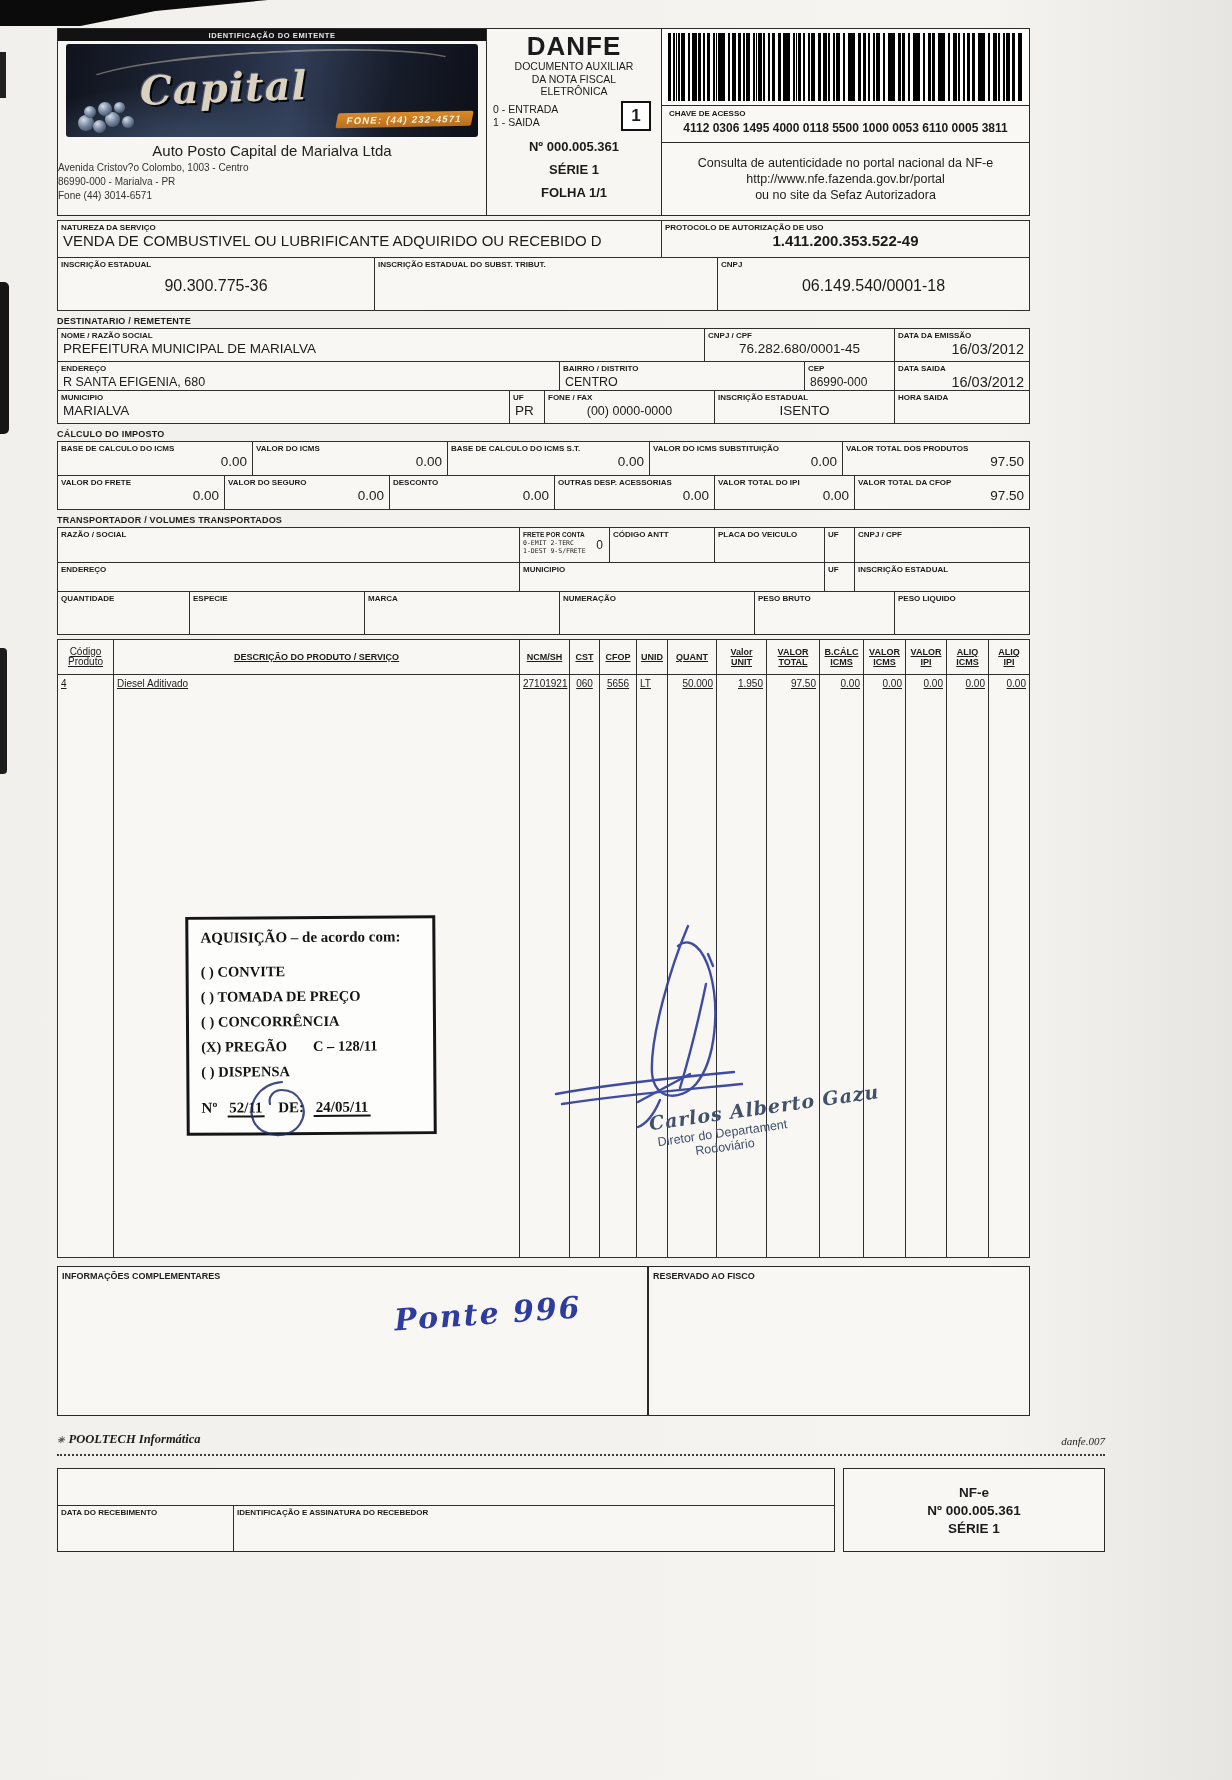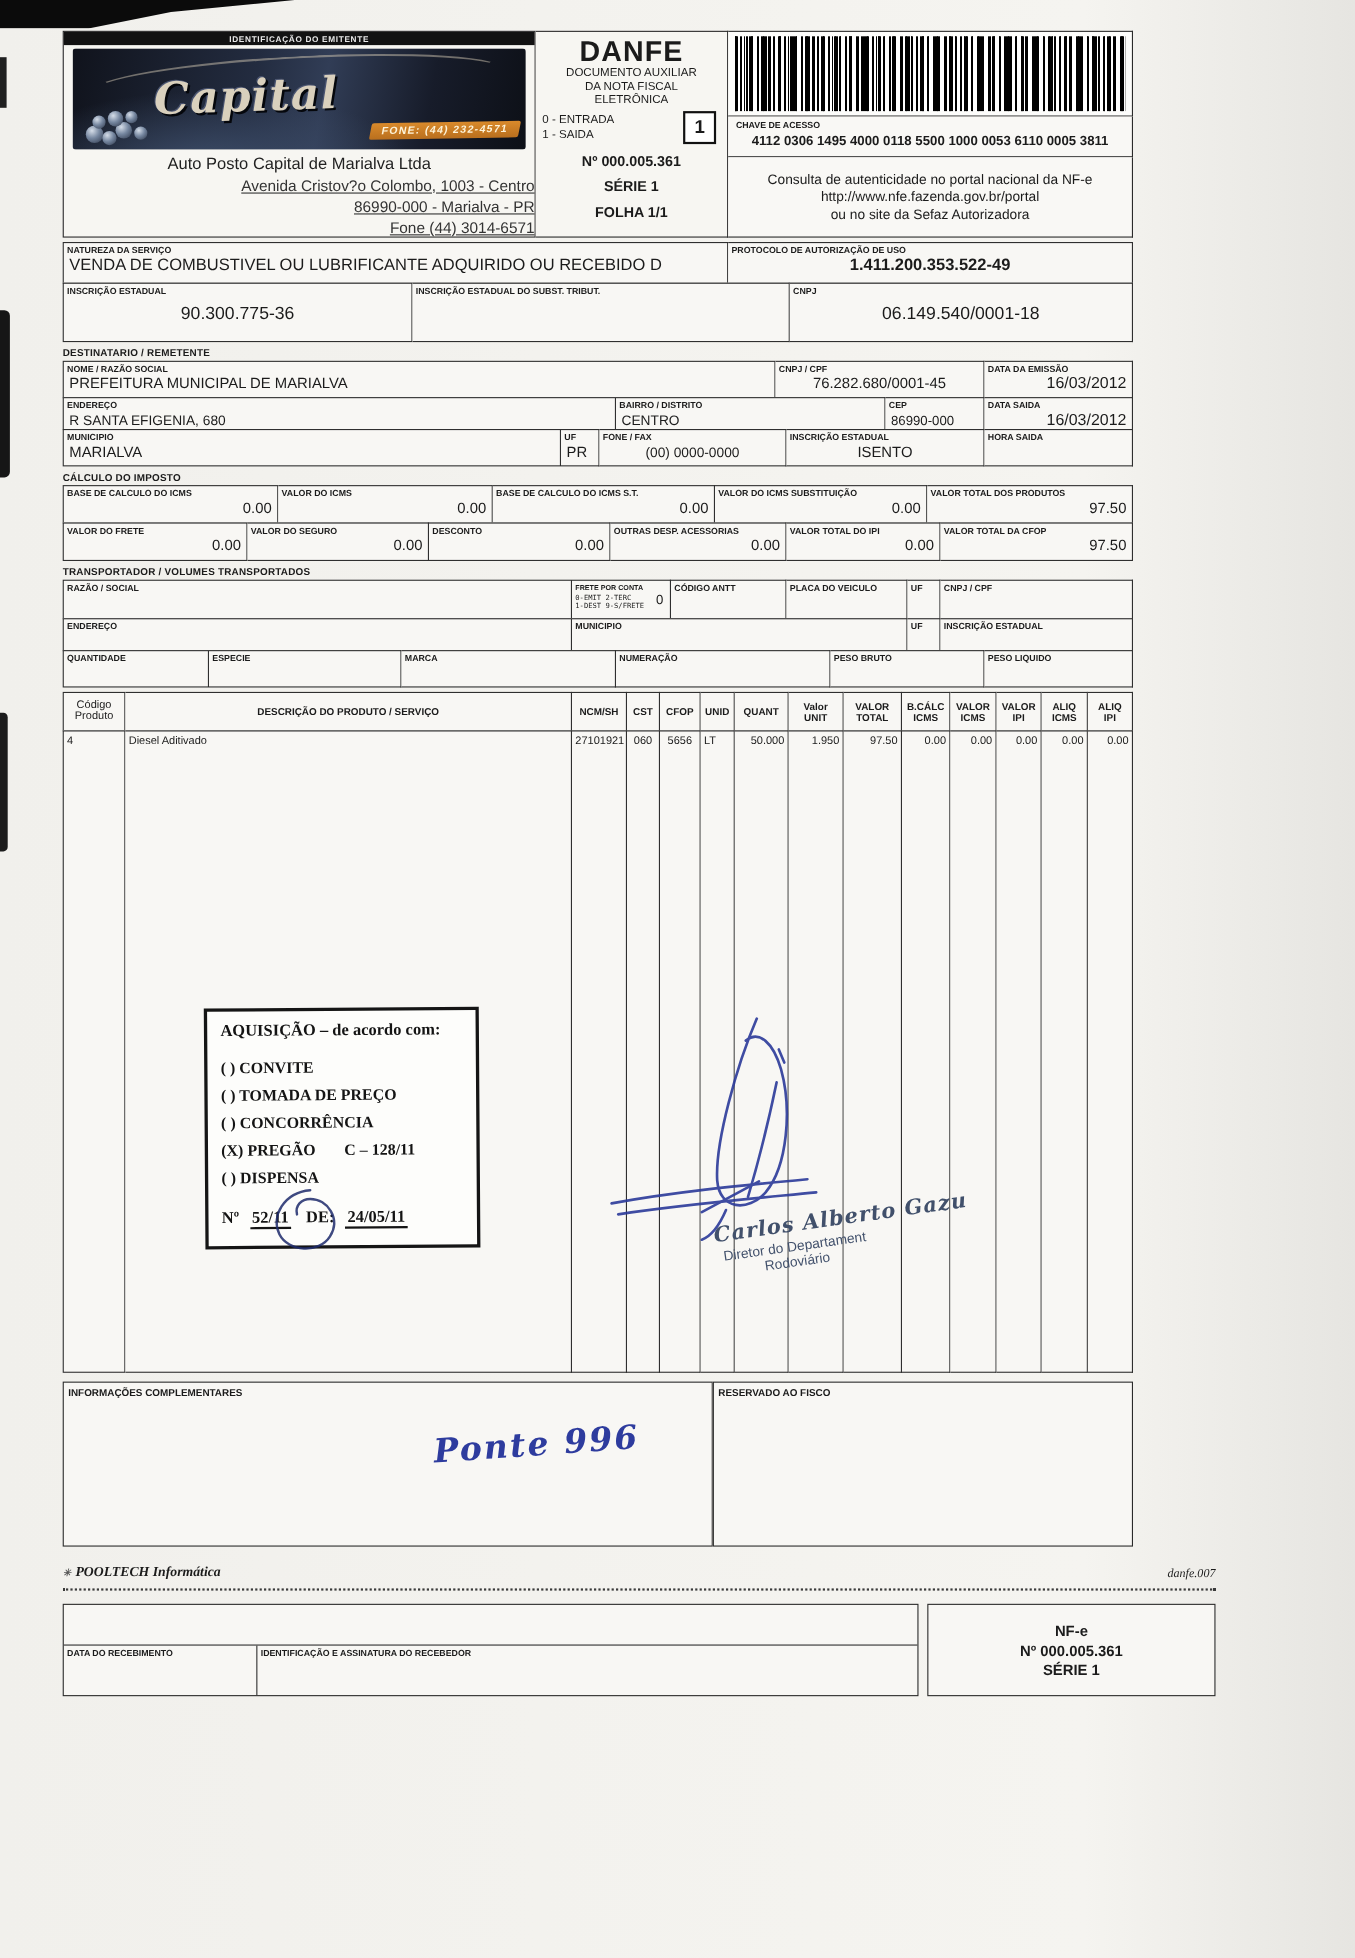--- a/index.html
+++ b/index.html
@@ -31,21 +31,21 @@
   .logo-text { position:absolute; left:74px; top:20px; font-family:"DejaVu Serif",serif; font-style:italic; font-weight:bold;
     font-size:40px; color:#d9d0bd; letter-spacing:1px; transform:rotate(-2deg);
     text-shadow:2px 2px 0 #05070c, -1px -1px 0 #4a5470; }
   .logo-bubbles { position:absolute; left:10px; bottom:4px; width:76px; height:50px; }
   .bubble { position:absolute; border-radius:50%;
     background:radial-gradient(circle at 35% 30%, #d5dde8 0%, #7687a0 45%, #2a3346 100%); }
   .logo-phone { position:absolute; right:6px; bottom:10px; background:linear-gradient(180deg,#d98a2b,#b96f1e);
     color:#fdf3d8; font-size:9.5px; font-weight:bold; letter-spacing:1.2px; padding:2px 10px;
     transform:skewX(-12deg) rotate(-1deg); border-radius:2px; }
   .emit-name { text-align:center; font-size:15px; margin-top:3px; color:#222; }
-  .emit-addr { text-align:right; font-size:14px; margin-top:3px; color:#333;text-decoration:underline; }
+  .emit-addr { text-align:left; font-size:10px; margin-top:3px; color:#333; }
 
   .danfe-box { width:175px; border:1.5px solid #2a2a2a; border-left:none; background:#f7f6f2;
     display:flex; flex-direction:column; align-items:center; padding:3px 6px; }
   .danfe-title { font-size:26px; font-weight:bold; letter-spacing:1px; line-height:28px; }
   .danfe-sub { font-size:10.5px; text-align:center; line-height:12.5px; white-space:pre-line; }
   .danfe-es { display:flex; align-items:center; width:100%; margin-top:3px; }
   .es-lines { font-size:10.5px; line-height:13px; }
   .es-box { width:30px; height:30px; border:2px solid #111; background:#fff; font-size:17px; font-weight:bold;
     display:flex; align-items:center; justify-content:center; margin-left:auto; margin-right:4px; }
   .danfe-num,.danfe-serie,.danfe-folha { font-size:13px; font-weight:bold; margin-top:8px; }
@@ -72,21 +72,21 @@
   .val.rt { text-align:right; }
   .val.bold { font-weight:bold; }
   .val.big { font-size:16px; }
   .sec { font-size:9px; font-weight:bold; margin:5px 0 2px; letter-spacing:.2px; }
   .mt4 { margin-top:4px; }
   .fopt { display:block; font-family:"DejaVu Sans Mono",monospace; font-size:6.5px; line-height:8px; padding-left:3px; white-space:nowrap; }
   .fval { font-size:12px; padding:10px 6px 0 0; }
 
   
   .ptable { margin-top:4px; }
-  .prow { display:flex; }
+  .prow { display:flex;text-decoration:underline; }
   .pcell { border:1px solid #2f2f2f; background:#f8f7f4; }
   .pcell + .pcell { border-left:none; }
   .phead { height:36px; }
   .phead .pcell { display:flex; align-items:center; justify-content:center; text-align:center;
     font-size:9px; font-weight:bold; line-height:10px; white-space:pre-line; }
   .phead .pcell.plain { font-weight:normal; font-size:10px; }
   .pbody { height:584px; margin-top:-1px; }
   .pbody .pcell { font-size:10px; padding:3px 3px 0; white-space:nowrap; overflow:hidden; }
   .ta-c { text-align:center; } .ta-r { text-align:right; }
 
@@ -374,21 +374,21 @@
         <div class="cell" style="width:305px">
           <span class="lbl">MUNICIPIO</span>
         </div>
         <div class="cell" style="width:30px">
           <span class="lbl">UF</span>
         </div>
         <div class="cell" style="width:175px">
           <span class="lbl">INSCRIÇÃO ESTADUAL</span>
         </div>
       </div>
-      <div class="row" style="height:34px">
+      <div class="row" style="height:44px">
         <div class="cell" style="width:133px">
           <span class="lbl">QUANTIDADE</span>
         </div>
         <div class="cell" style="width:175px">
           <span class="lbl">ESPECIE</span>
         </div>
         <div class="cell" style="width:195px">
           <span class="lbl">MARCA</span>
         </div>
         <div class="cell" style="width:195px">

